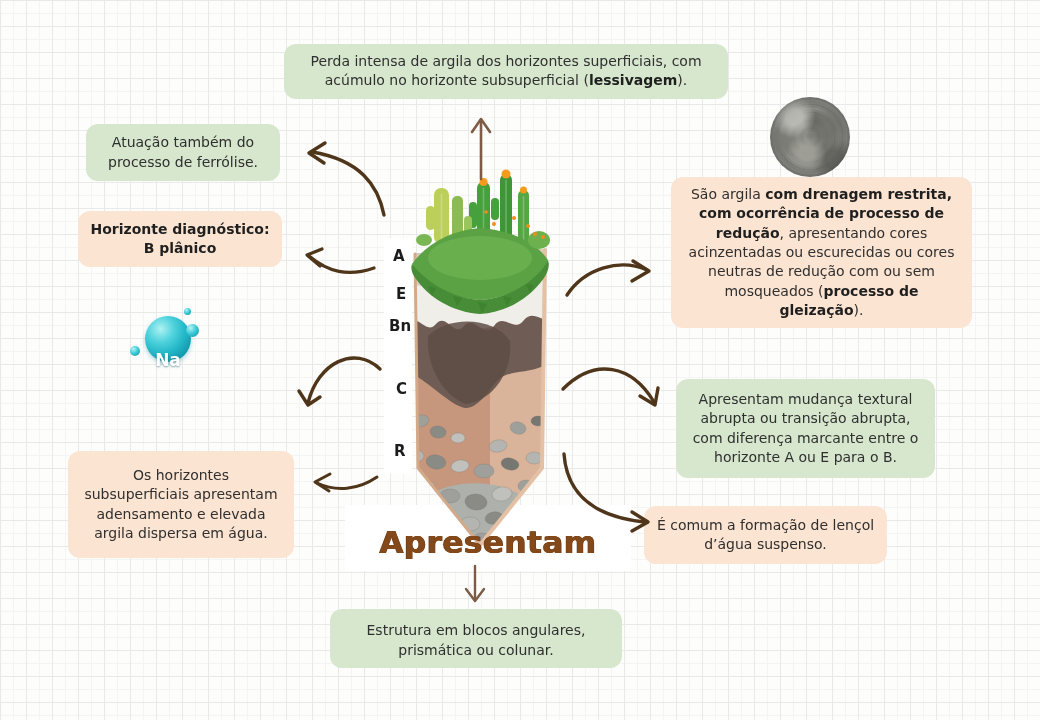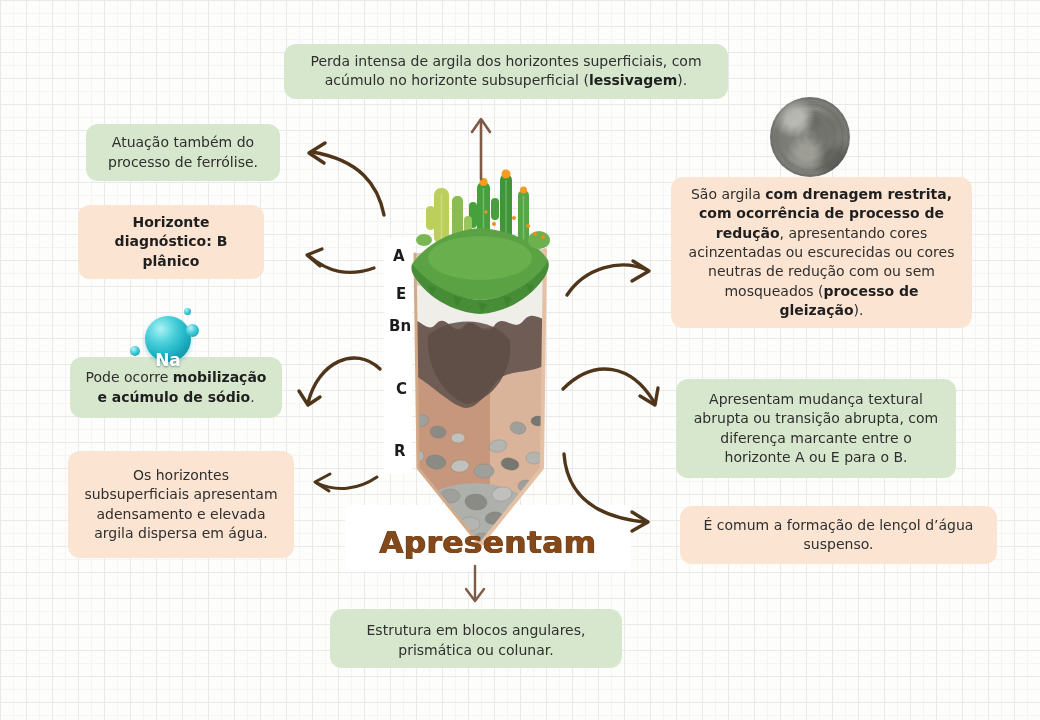--- a/index.html
+++ b/index.html
@@ -89,41 +89,38 @@
   <div class="title-backdrop"></div>
 
   <div class="node green" style="left:284px;top:44px;width:444px;min-height:52px;">
     <p class="txt"><span>Perda intensa de argila dos horizontes superficiais, com acúmulo no horizonte subsuperficial (</span><b>lessivagem</b><span>).</span></p>
   </div>
 
   <div class="node green" style="left:86px;top:124px;width:194px;min-height:57px;">
     <p class="txt">Atuação também do processo de ferrólise.</p>
   </div>
 
-  <div class="node peach" style="left:78px;top:205px;width:186px;min-height:56px;">
+  <div class="node peach" style="left:78px;top:211px;width:204px;min-height:56px;">
     <p class="txt"><b>Horizonte diagnóstico: B plânico</b></p>
   </div>
 
-  <div class="node green" style="left:70px;top:357px;width:212px;min-height:61px;">
-    <p class="txt"><span>Pode ocorre </span><b>mobilização e acúmulo de sódio</b><span>.</span></p>
-  </div>
 
   <div class="node peach" style="left:68px;top:451px;width:226px;min-height:107px;">
     <p class="txt">Os horizontes subsuperficiais apresentam adensamento e elevada argila dispersa em água.</p>
   </div>
 
   <div class="node peach" style="left:671px;top:177px;width:301px;min-height:142px;">
     <p class="txt"><span>São argila </span><b>com drenagem restrita, com ocorrência de processo de redução</b><span>, apresentando cores acinzentadas ou escurecidas ou cores neutras de redução com ou sem mosqueados (</span><b>processo de gleização</b><span>).</span></p>
   </div>
 
-  <div class="node green" style="left:676px;top:379px;width:280px;min-height:99px;">
+  <div class="node green" style="left:676px;top:379px;width:259px;min-height:99px;">
     <p class="txt">Apresentam mudança textural abrupta ou transição abrupta, com diferença marcante entre o horizonte A ou E para o B.</p>
   </div>
 
-  <div class="node peach" style="left:680px;top:506px;width:317px;min-height:58px;">
+  <div class="node peach" style="left:644px;top:506px;width:243px;min-height:58px;">
     <p class="txt">É comum a formação de lençol d’água suspenso.</p>
   </div>
 
   <div class="node green" style="left:330px;top:609px;width:292px;min-height:59px;align-items:flex-end;">
     <p class="txt">Estrutura em blocos angulares, prismática ou colunar.</p>
   </div>
 
   <div class="na-sphere">
     <span class="na-txt">Na</span>
   </div>

